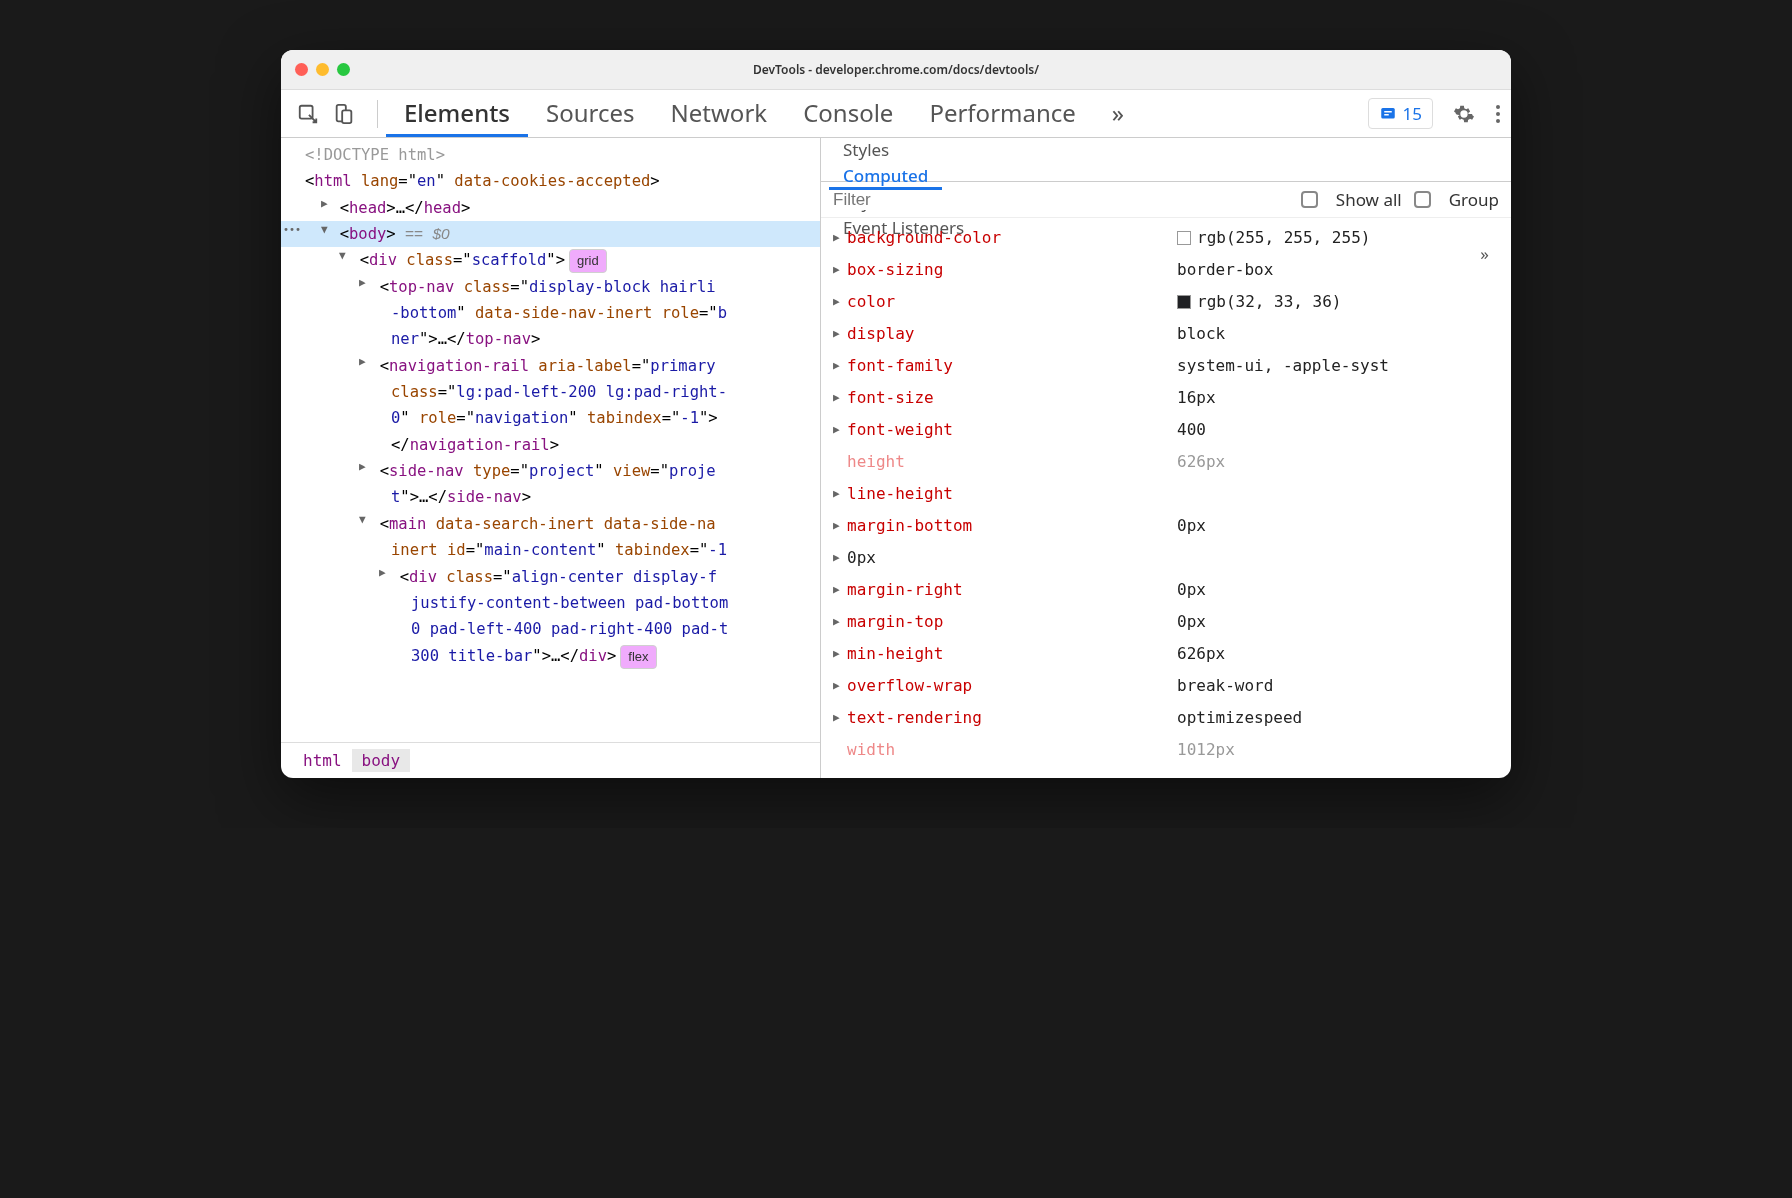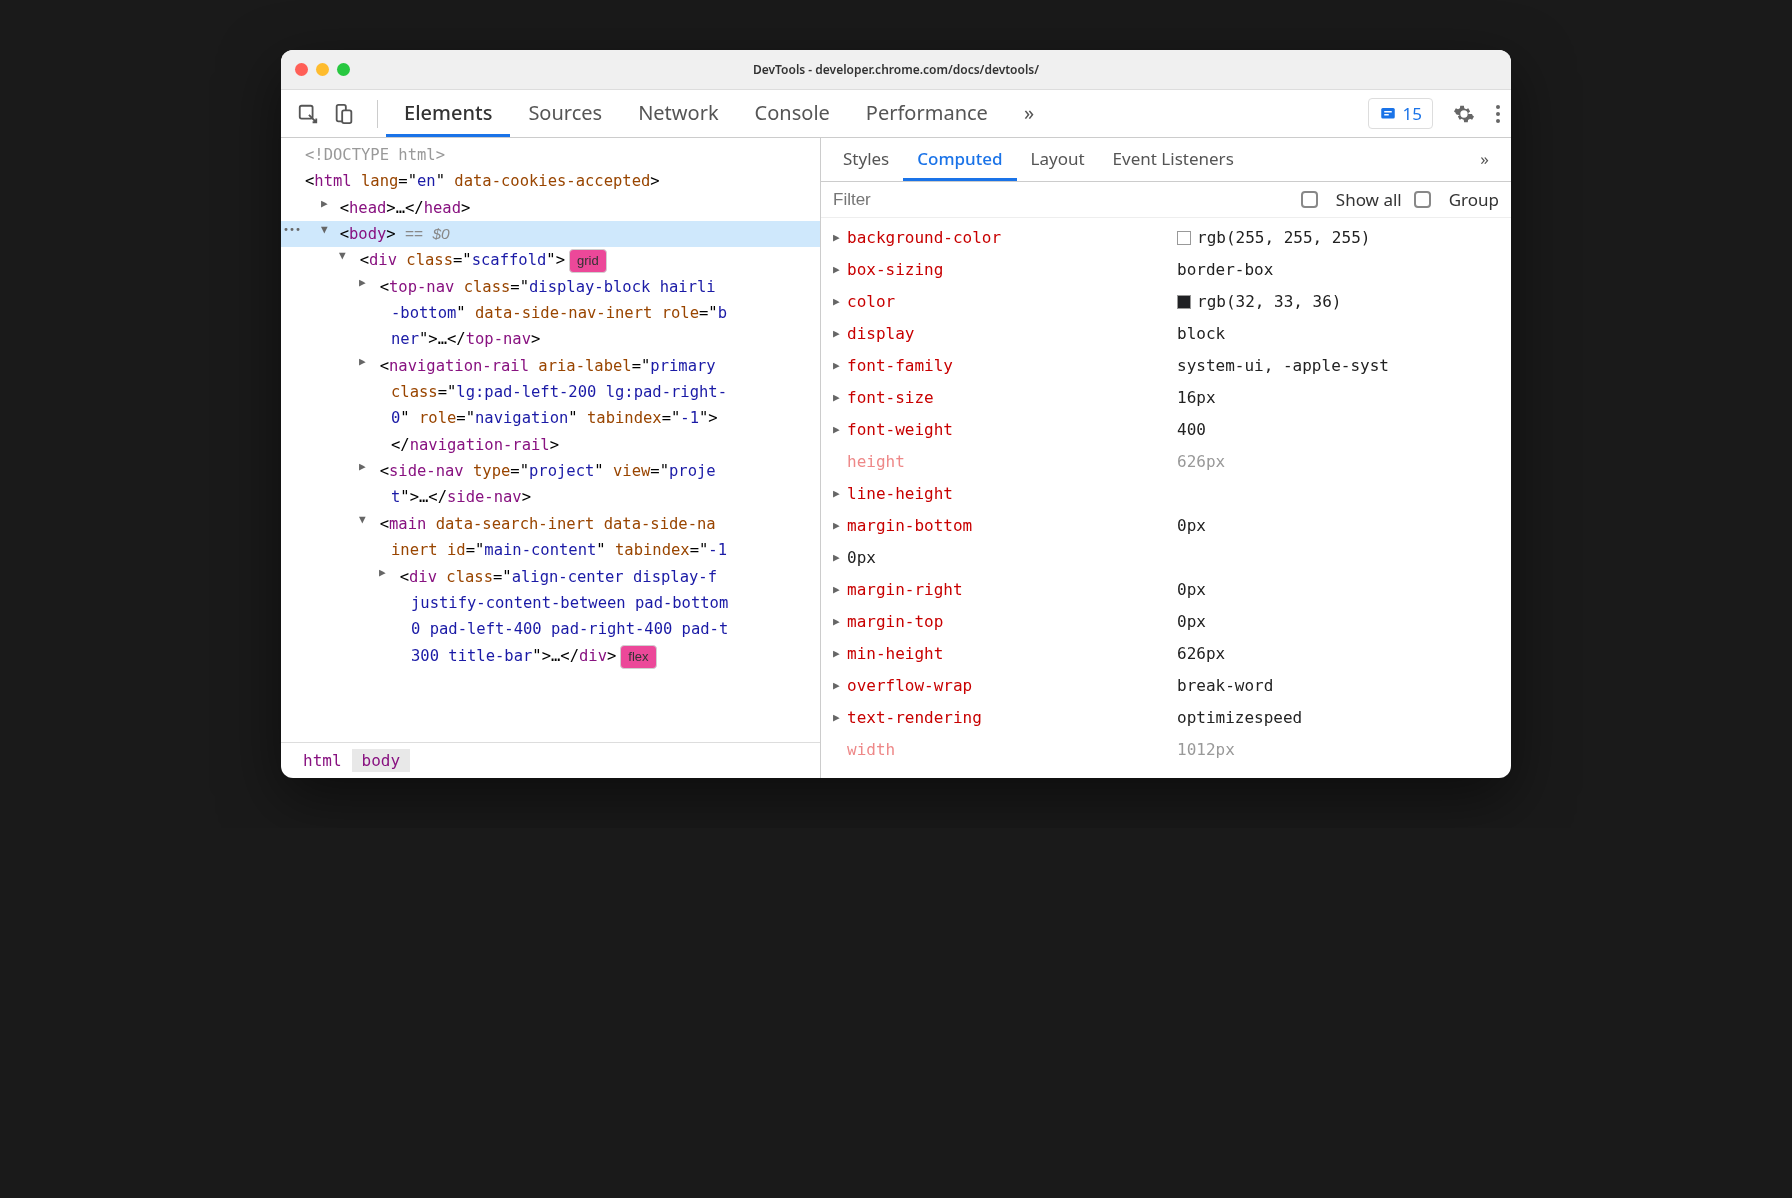--- a/index.html
+++ b/index.html
@@ -48,21 +48,21 @@
   padding: 0 10px;
 }
 .tool-icons { display: flex; gap: 14px; padding: 0 14px 0 6px; }
 .tool-icon { width: 22px; height: 22px; display: flex; align-items: center; justify-content: center; cursor: pointer; }
 .divider-v { width: 1px; height: 28px; background: #ccc; margin: 0 8px; }
 .tabs { display: flex; align-items: stretch; height: 100%; flex: 1; }
 .tab {
   padding: 17px 18px;
   display: flex;
   align-items: center;
-  font-size: 20px;
+  font-size: 24px;
   color: #555;
   cursor: pointer;
   border-bottom: 3px solid transparent;
 }
 .tab.active { color: #1a73e8; border-bottom-color: #1a73e8; font-weight: 500; }
 .tab.active-dark { color: #333; font-weight: 500; }
 .toolbar-right { display: flex; align-items: center; gap: 20px; margin-left: auto; }
 .issues-badge {
   display: flex;
   align-items: center;
@@ -112,21 +112,21 @@
 .dom-indent-2 .dom-toggle { left: 58px; }
 .dom-indent-3 .dom-toggle { left: 78px; }
 .tag { color: #881280; }
 .attr-name { color: #994500; }
 .attr-val { color: #1a1aa6; }
 .doctype { color: #999; }
 .sel-eq { color: #888; font-family: -apple-system, sans-serif; }
 .sel-var { color: #888; font-style: italic; font-family: -apple-system, sans-serif; }
 .badge-inline {
   display: inline-block;
-  background: #ec4899;
+  background: #f0abfc;
   border: 1px solid #d0d0d0;
   border-radius: 4px;
   padding: 0 7px;
   font-size: 13px;
   color: #333;
   margin-left: 4px;
   font-family: -apple-system, sans-serif;
 }
 .breadcrumbs {
   border-top: 1px solid #ddd;
@@ -138,20 +138,21 @@
 }
 .crumb { padding: 2px 10px; color: #881280; cursor: pointer; }
 .crumb.active { background: #e8e8e8; border-radius: 0; }
 .styles-panel { flex: 1; display: flex; flex-direction: column; }
 .sub-tabs {
   display: flex;
   align-items: flex-start;
   border-bottom: 1px solid #ccc;
   height: 44px;
   padding: 0 8px;
+  flex-direction: column;
 }
 .sub-tab {
   padding: 0 14px;
   height: 100%;
   display: flex;
   align-items: center;
   font-size: 17px;
   color: #555;
   cursor: pointer;
   border-bottom: 3px solid transparent;

